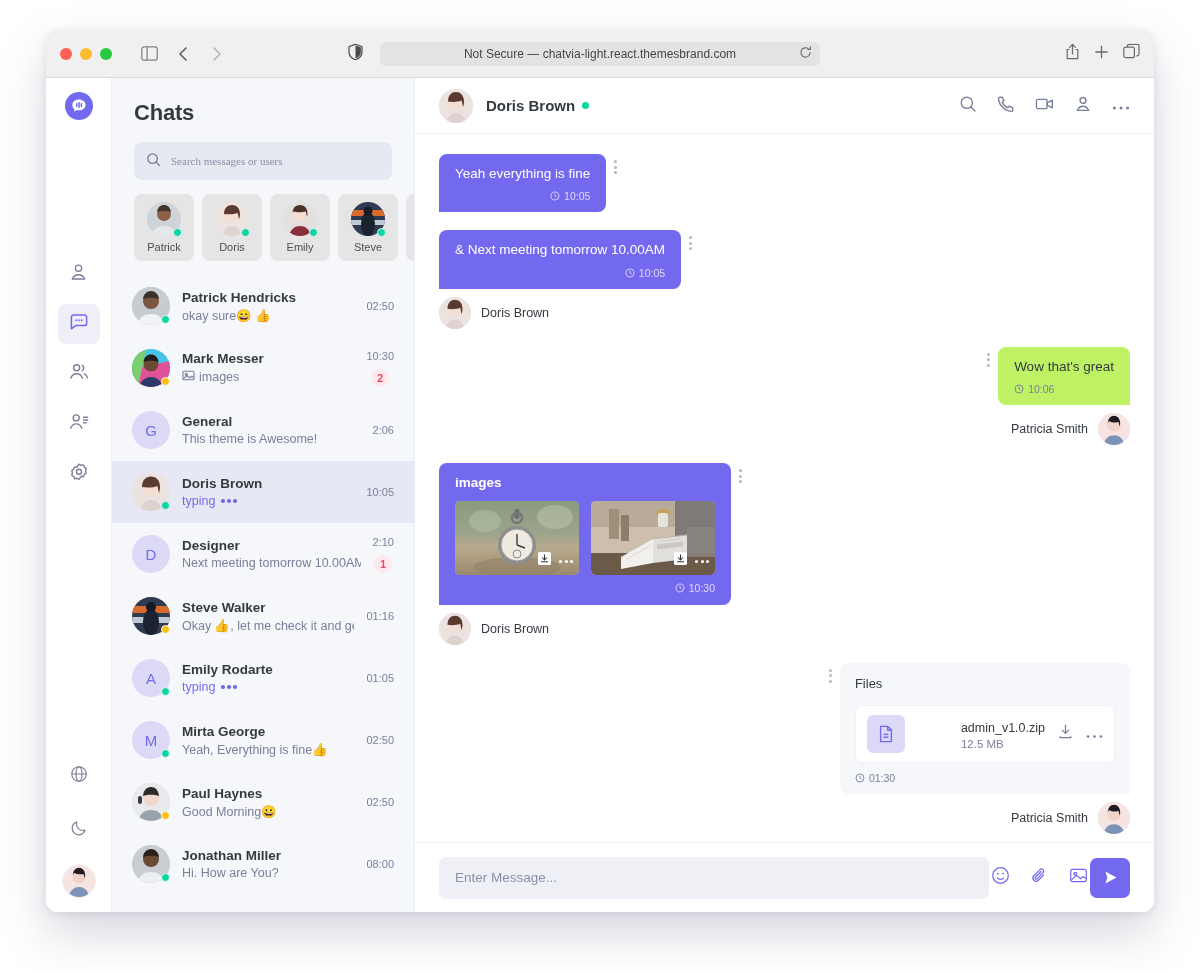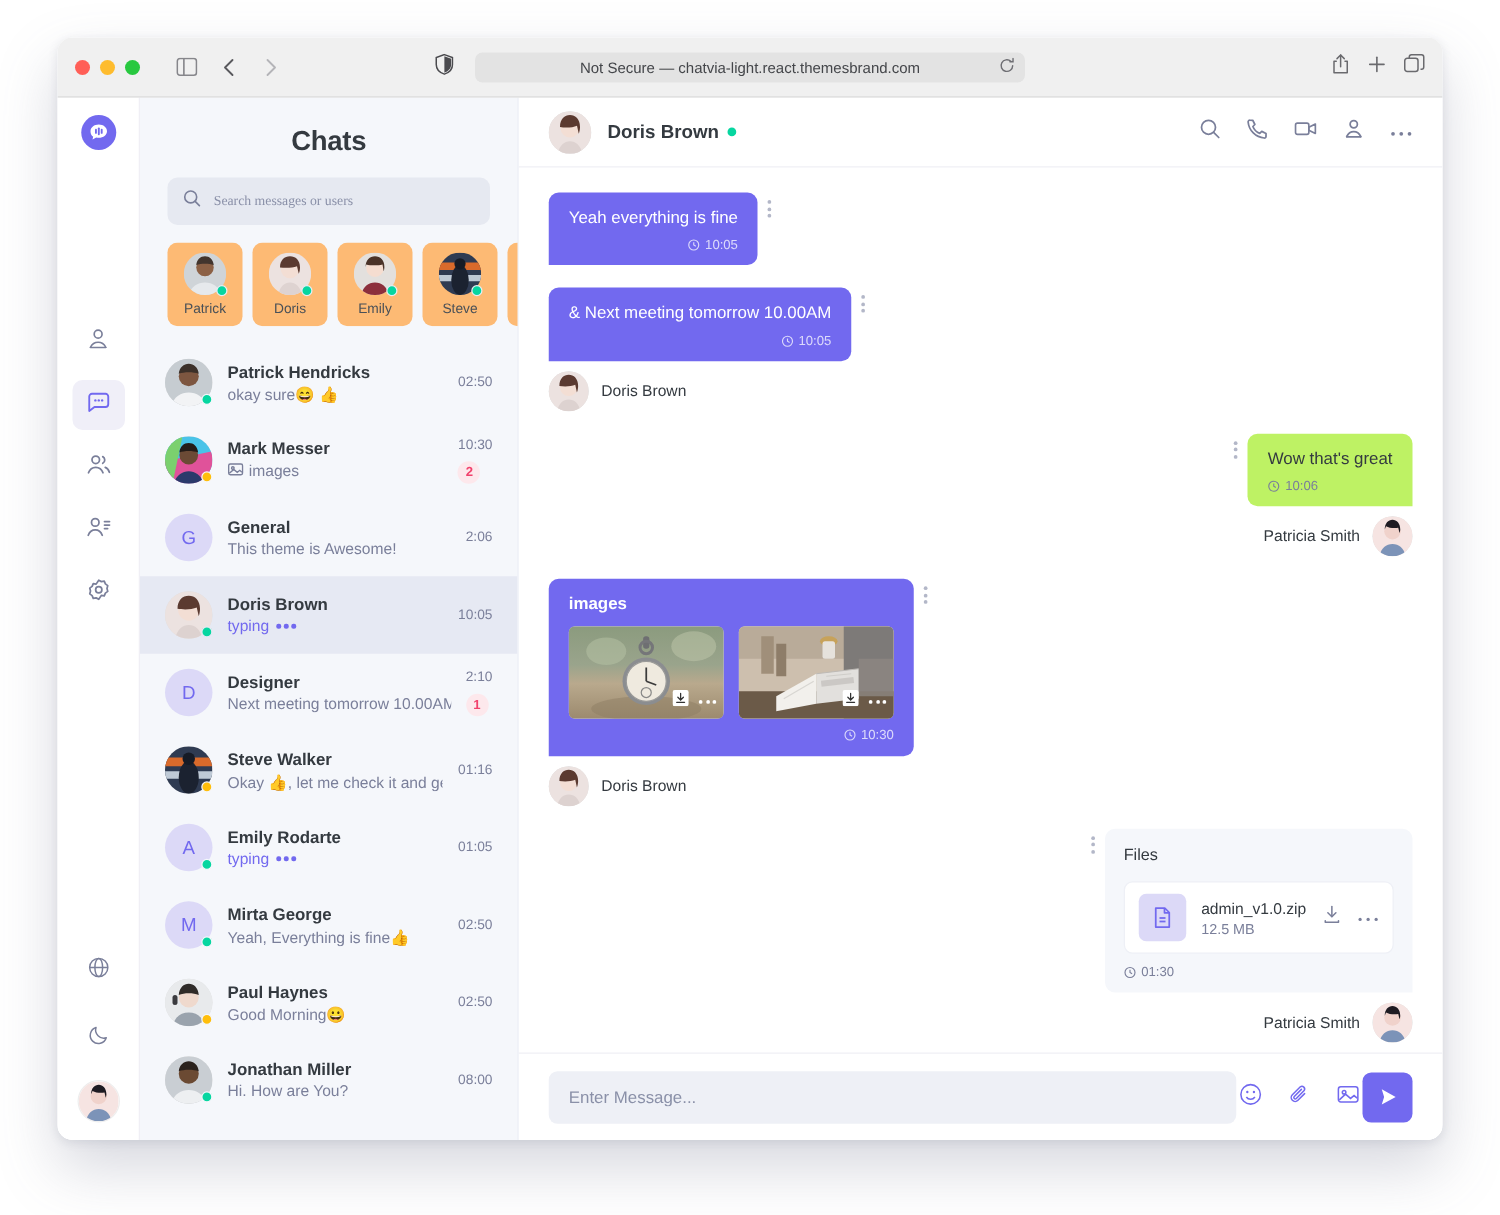--- a/index.html
+++ b/index.html
@@ -105,21 +105,20 @@
     width: 303px; flex: 0 0 303px;
     background: #f5f7fb;
     display: flex; flex-direction: column;
     border-right: 1px solid #eceef5;
     min-height: 0;
   }
   .list-title {
     font-size: 22px; font-weight: 600; color: #343a40;
     padding: 22px 22px 16px;
     letter-spacing: -.2px;
-    text-align: center;
   }
   .searchbox {
     margin: 0 22px 14px;
     height: 38px;
     background: #e6e9f1;
     border-radius: 8px;
     display: flex; align-items: center;
     padding: 0 12px; gap: 10px;
     color: #7a7f9a;
   }
@@ -133,21 +132,21 @@
 
   .contacts {
     display: flex; gap: 8px;
     padding: 0 0 0 22px;
     margin-bottom: 14px;
     overflow: hidden;
   }
   .contact-card {
     flex: 0 0 auto;
     width: 60px; padding: 8px 2px 8px;
-    background: #fdba74;
+    background: #e5e5e5;
     border-radius: 8px;
     display: flex; flex-direction: column; align-items: center; gap: 5px;
   }
   .contact-card.partial { width: 26px; overflow: hidden; }
   .c-av {
     width: 34px; height: 34px; border-radius: 50%;
     position: relative; overflow: visible;
   }
   .c-av .img { width: 34px; height: 34px; border-radius: 50%; overflow: hidden; }
   .dot-on {
@@ -192,21 +191,21 @@
     margin-bottom: 3px;
   }
   .chat-msg {
     font-size: 12.5px; color: #7a7f9a;
     white-space: nowrap; overflow: hidden; text-overflow: ellipsis;
     display: flex; align-items: center; gap: 4px;
   }
   .chat-msg.typing { color: #7269ef; }
   .tdots { display: inline-flex; gap: 2.5px; align-items: center; margin-left: 2px; }
   .tdots i { width: 3.5px; height: 3.5px; border-radius: 50%; background: currentColor; display: block; }
-  .chat-meta { flex: 0 0 auto; text-align: left; }
+  .chat-meta { flex: 0 0 auto; text-align: center; }
   .chat-time { font-size: 11px; color: #7a7f9a; }
   .badge {
     margin-top: 7px; display: inline-flex;
     align-items: center; justify-content: center;
     min-width: 18px; height: 18px; padding: 0 5px;
     border-radius: 9px;
     background: #fde8ec; color: #f1416c;
     font-size: 10.5px; font-weight: 600;
   }
 
@@ -289,21 +288,21 @@
     background: #fff; border: 1px solid #eef0f6; border-radius: 7px;
     padding: 9px 11px;
     display: flex; align-items: center; gap: 12px;
   }
   .fileicon {
     width: 38px; height: 38px; border-radius: 6px;
     background: #dcd9f7; color: #7269ef;
     display: flex; align-items: center; justify-content: center;
     flex: 0 0 38px;
   }
-  .fmeta { flex: 1; min-width: 0; }
+  .fmeta { flex: 1; min-width: 0; margin-left: 44px; }
   .fname { font-size: 12.5px; color: #343a40; font-weight: 500; }
   .fsize { font-size: 11.5px; color: #7a7f9a; margin-top: 2px; }
   .facts { display: flex; align-items: center; gap: 12px; color: #7a7f9a; }
   .ftime { font-size: 10.5px; color: #7a7f9a; margin-top: 9px; display: flex; align-items: center; gap: 4px; }
 
   .composer {
     flex: 0 0 70px; height: 70px;
     border-top: 1px solid #f0f0f5;
     display: flex; align-items: center;
     padding: 0 24px; gap: 2px;

